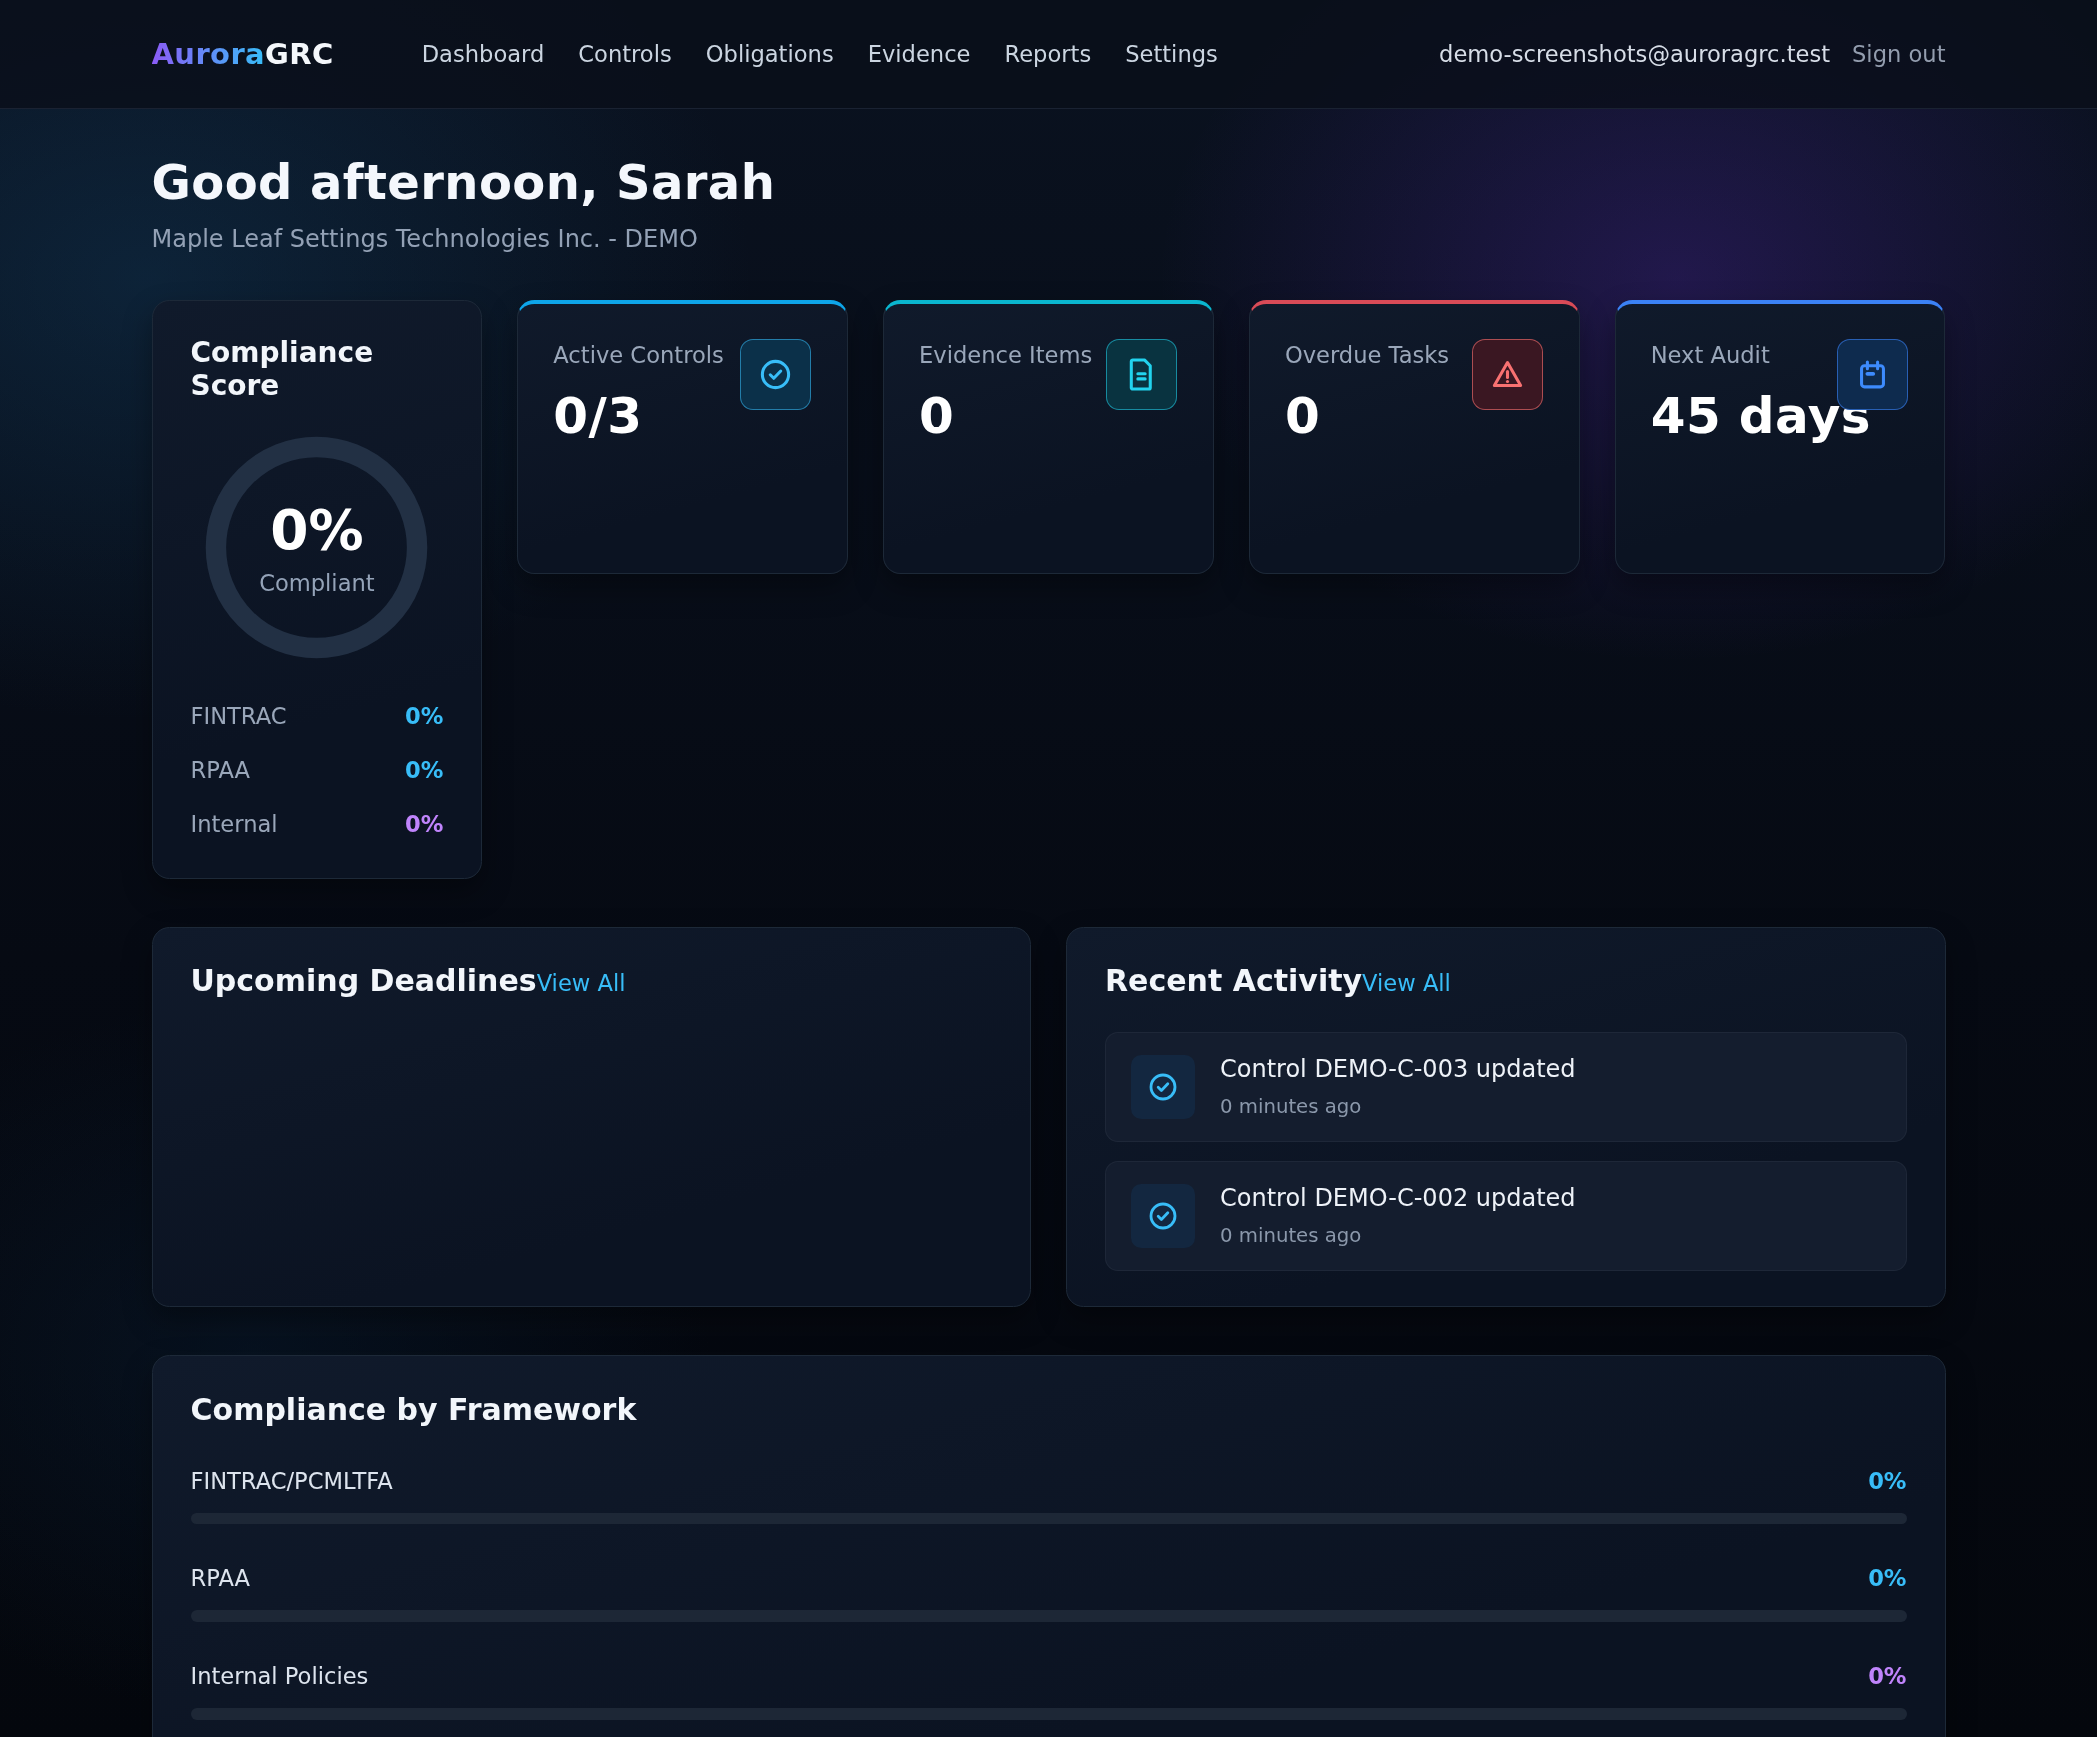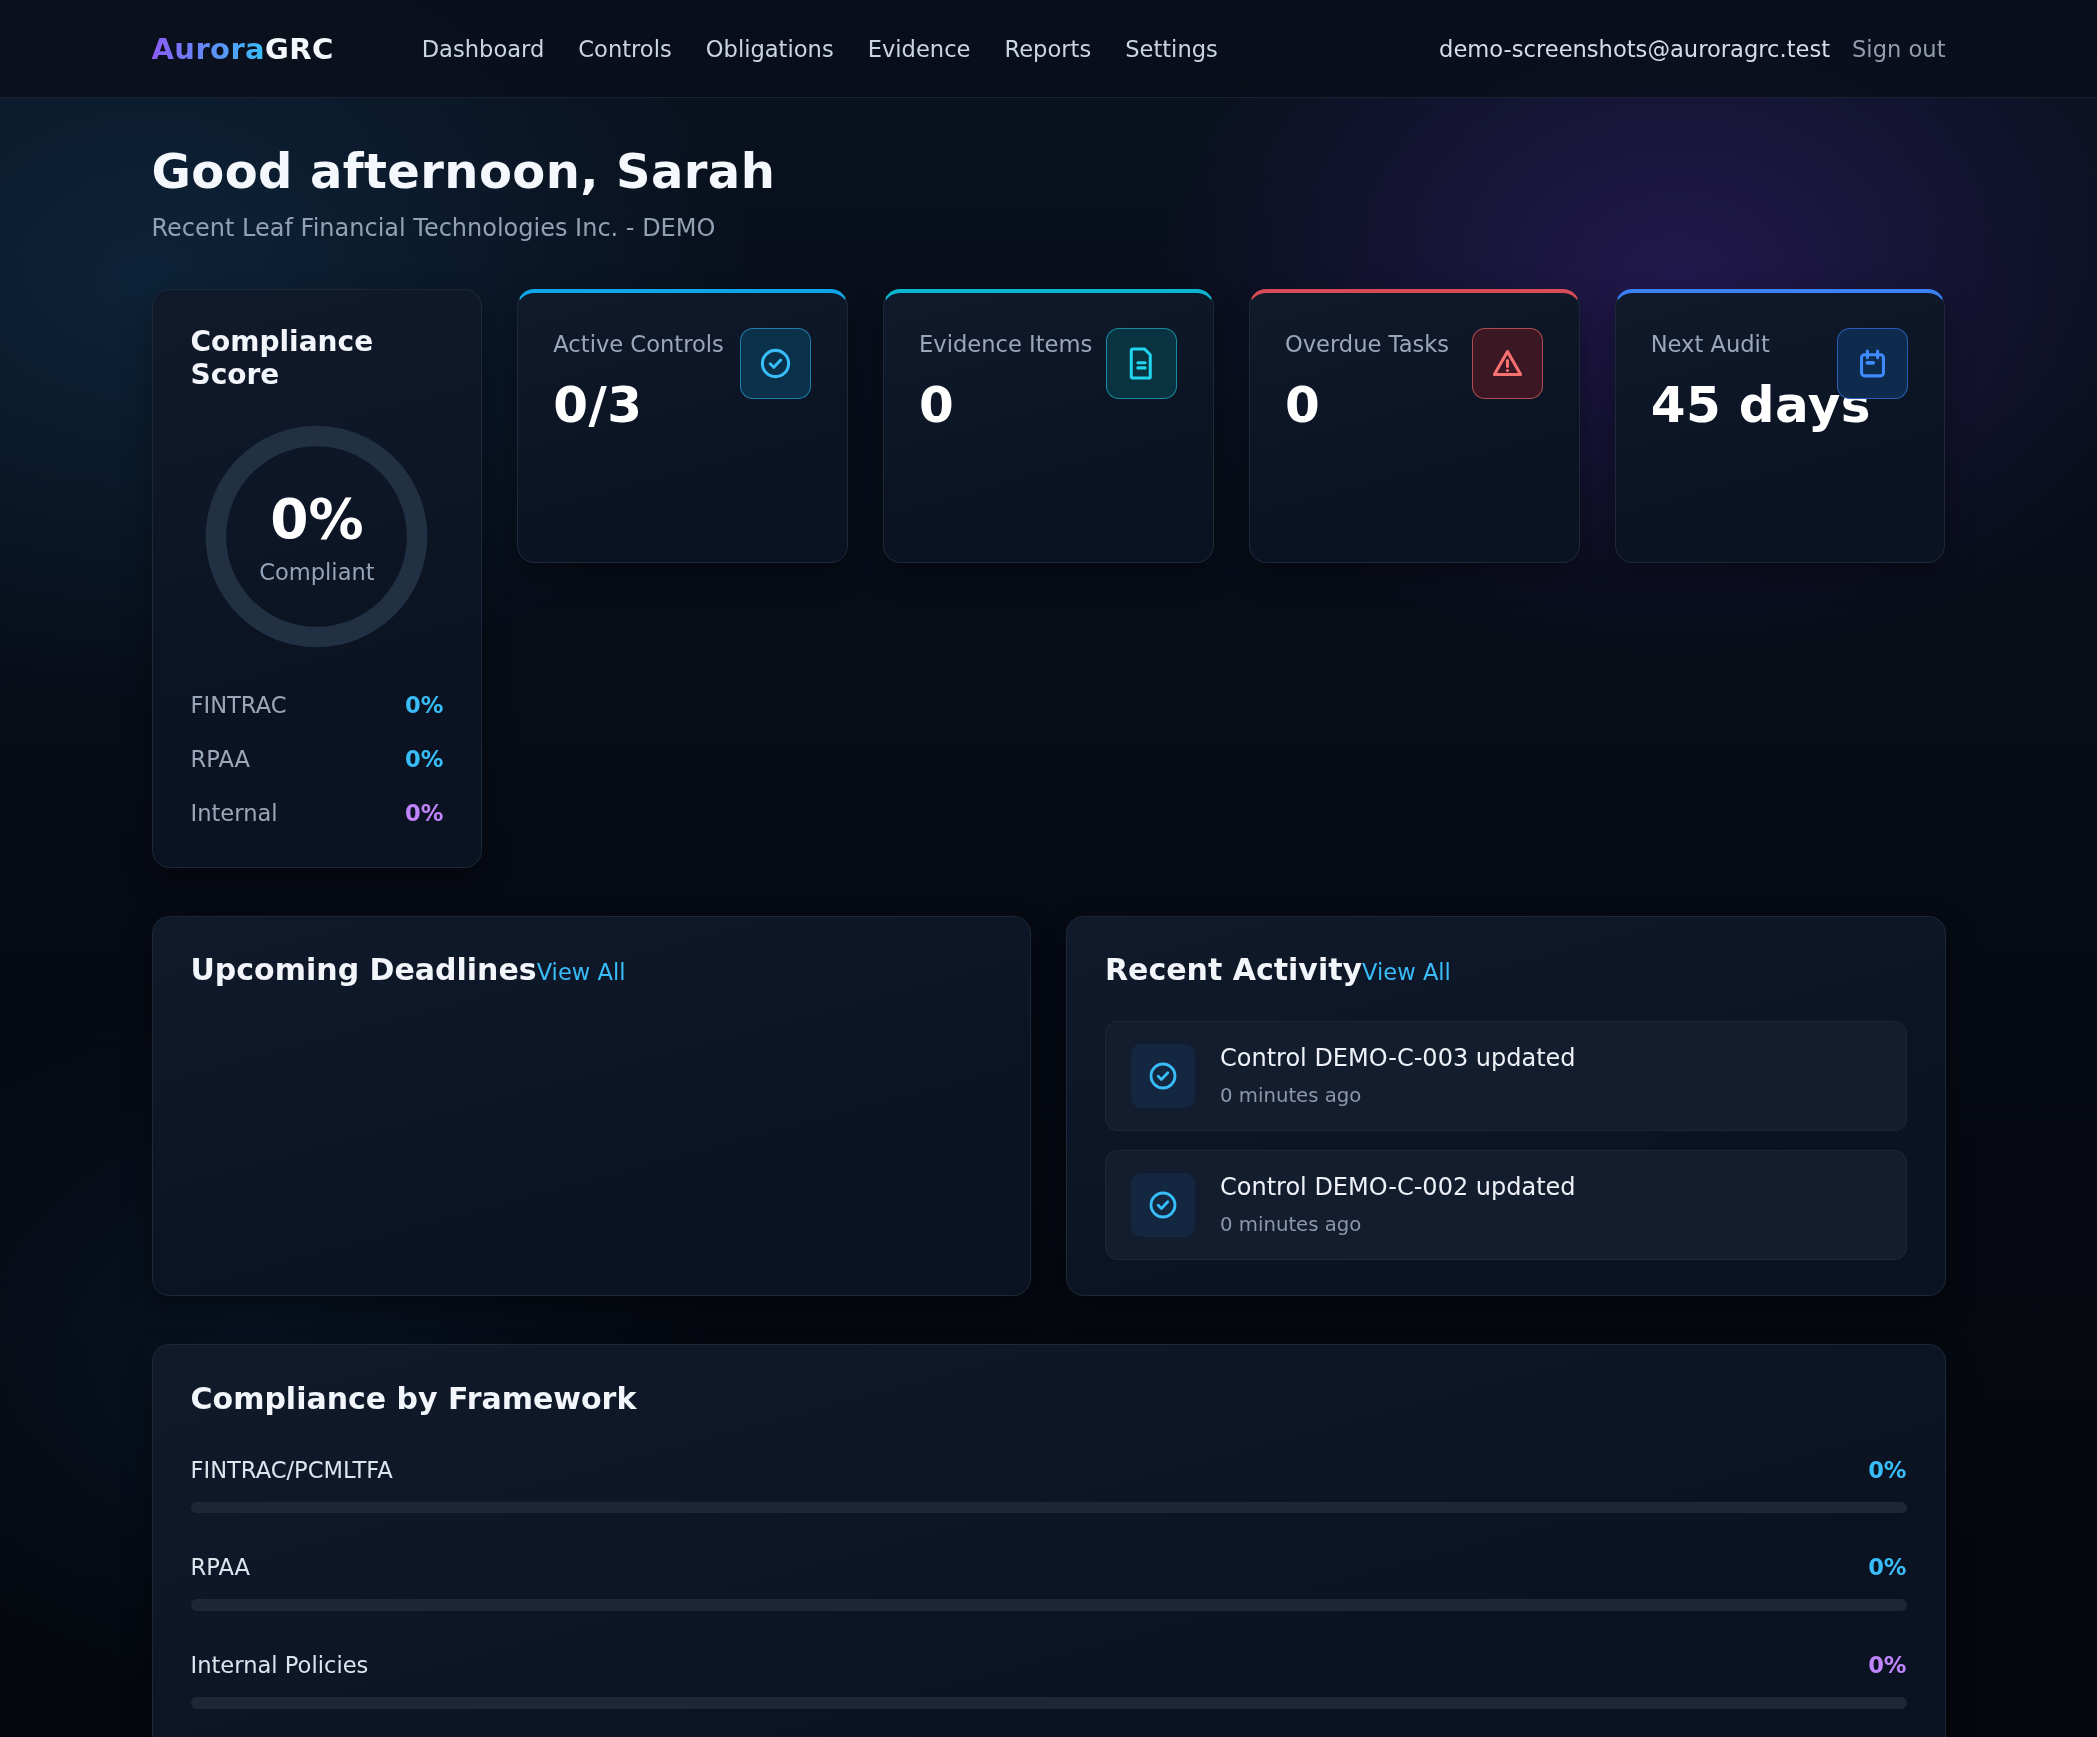--- a/index.html
+++ b/index.html
@@ -16,21 +16,21 @@
     background:
       radial-gradient(947px 692px at 7% 16%, rgba(21, 72, 110, 0.34), transparent 64%),
       radial-gradient(838px 619px at 80% 16%, rgba(104, 48, 212, 0.26), transparent 62%),
       radial-gradient(655px 510px at 12% 78%, rgba(10, 30, 52, 0.45), transparent 70%),
       linear-gradient(180deg, #0a1220 0%, #060a13 55%, #04070d 100%);
   }
 
   
   .topnav {
     position: relative; z-index: 2;
-    height: 98px;
+    height: 109px;
     display: flex; align-items: center;
     background: rgba(10, 15, 26, 0.82);
     border-bottom: 1.5px solid #1a2232;
   }
   .nav-inner {
     width: 1794px; margin: 0 auto;
     display: flex; align-items: center;
   }
   .brand { font-size: 29px; font-weight: bold; letter-spacing: 0.4px; cursor: default; }
   .brand .aurora {
@@ -160,21 +160,21 @@
     <div class="nav-right">
       <span class="nav-email">demo-screenshots@auroragrc.test</span>
       <span class="nav-signout">Sign out</span>
     </div>
   </div>
 </nav>
 
 <main class="page">
 
   <h1 class="greeting">Good afternoon, Sarah</h1>
-  <div class="company">Recent Leaf Financial Technologies Inc. - DEMO</div>
+  <div class="company">Maple Leaf Settings Technologies Inc. - DEMO</div>
 
   <section class="stats-grid">
 
     <div class="card score-card">
       <div class="score-title">Compliance Score</div>
       <div class="ring-wrap">
         <div class="ring">
           <svg viewBox="0 0 306 306">
             <circle cx="153" cy="153" r="138" fill="none" stroke="#223044" stroke-width="28"></circle>
           </svg>

